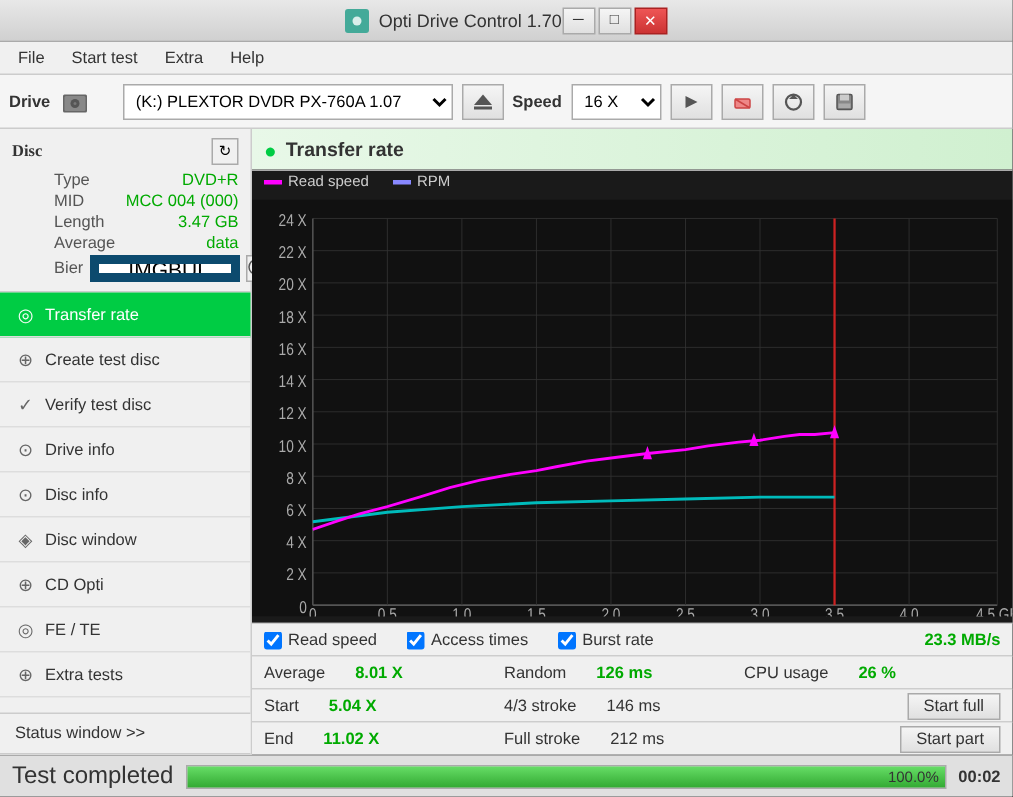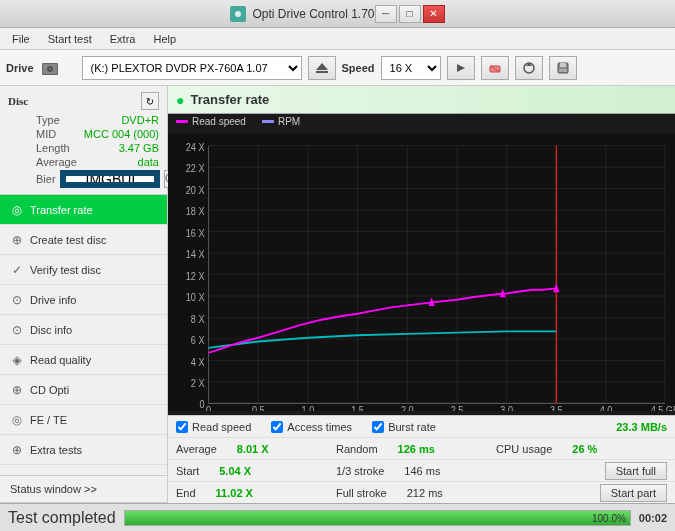--- a/index.html
+++ b/index.html
@@ -498,21 +498,21 @@
       <div class="nav-item">
         <span class="nav-icon">⊙</span>
         <span>Drive info</span>
       </div>
       <div class="nav-item">
         <span class="nav-icon">⊙</span>
         <span>Disc info</span>
       </div>
       <div class="nav-item">
         <span class="nav-icon">◈</span>
-        <span>Read quality</span>
+        <span>Disc window</span>
       </div>
       <div class="nav-item">
         <span class="nav-icon">⊕</span>
         <span>CD Opti</span>
       </div>
       <div class="nav-item">
         <span class="nav-icon">◎</span>
         <span>FE / TE</span>
       </div>
       <div class="nav-item">
@@ -639,21 +639,21 @@
         <span class="stat-value">26 %</span>
       </div>
     </div>
 
     <div class="stats-row">
       <div class="stat-item">
         <span class="stat-label">Start</span>
         <span class="stat-value">5.04 X</span>
       </div>
       <div class="stat-item">
-        <span class="stat-label">1/3 stroke</span>
+        <span class="stat-label">4/3 stroke</span>
         <span class="stat-value-normal">146 ms</span>
       </div>
       <button class="stat-btn">Start full</button>
     </div>
 
     <div class="stats-row">
       <div class="stat-item">
         <span class="stat-label">End</span>
         <span class="stat-value">11.02 X</span>
       </div>

